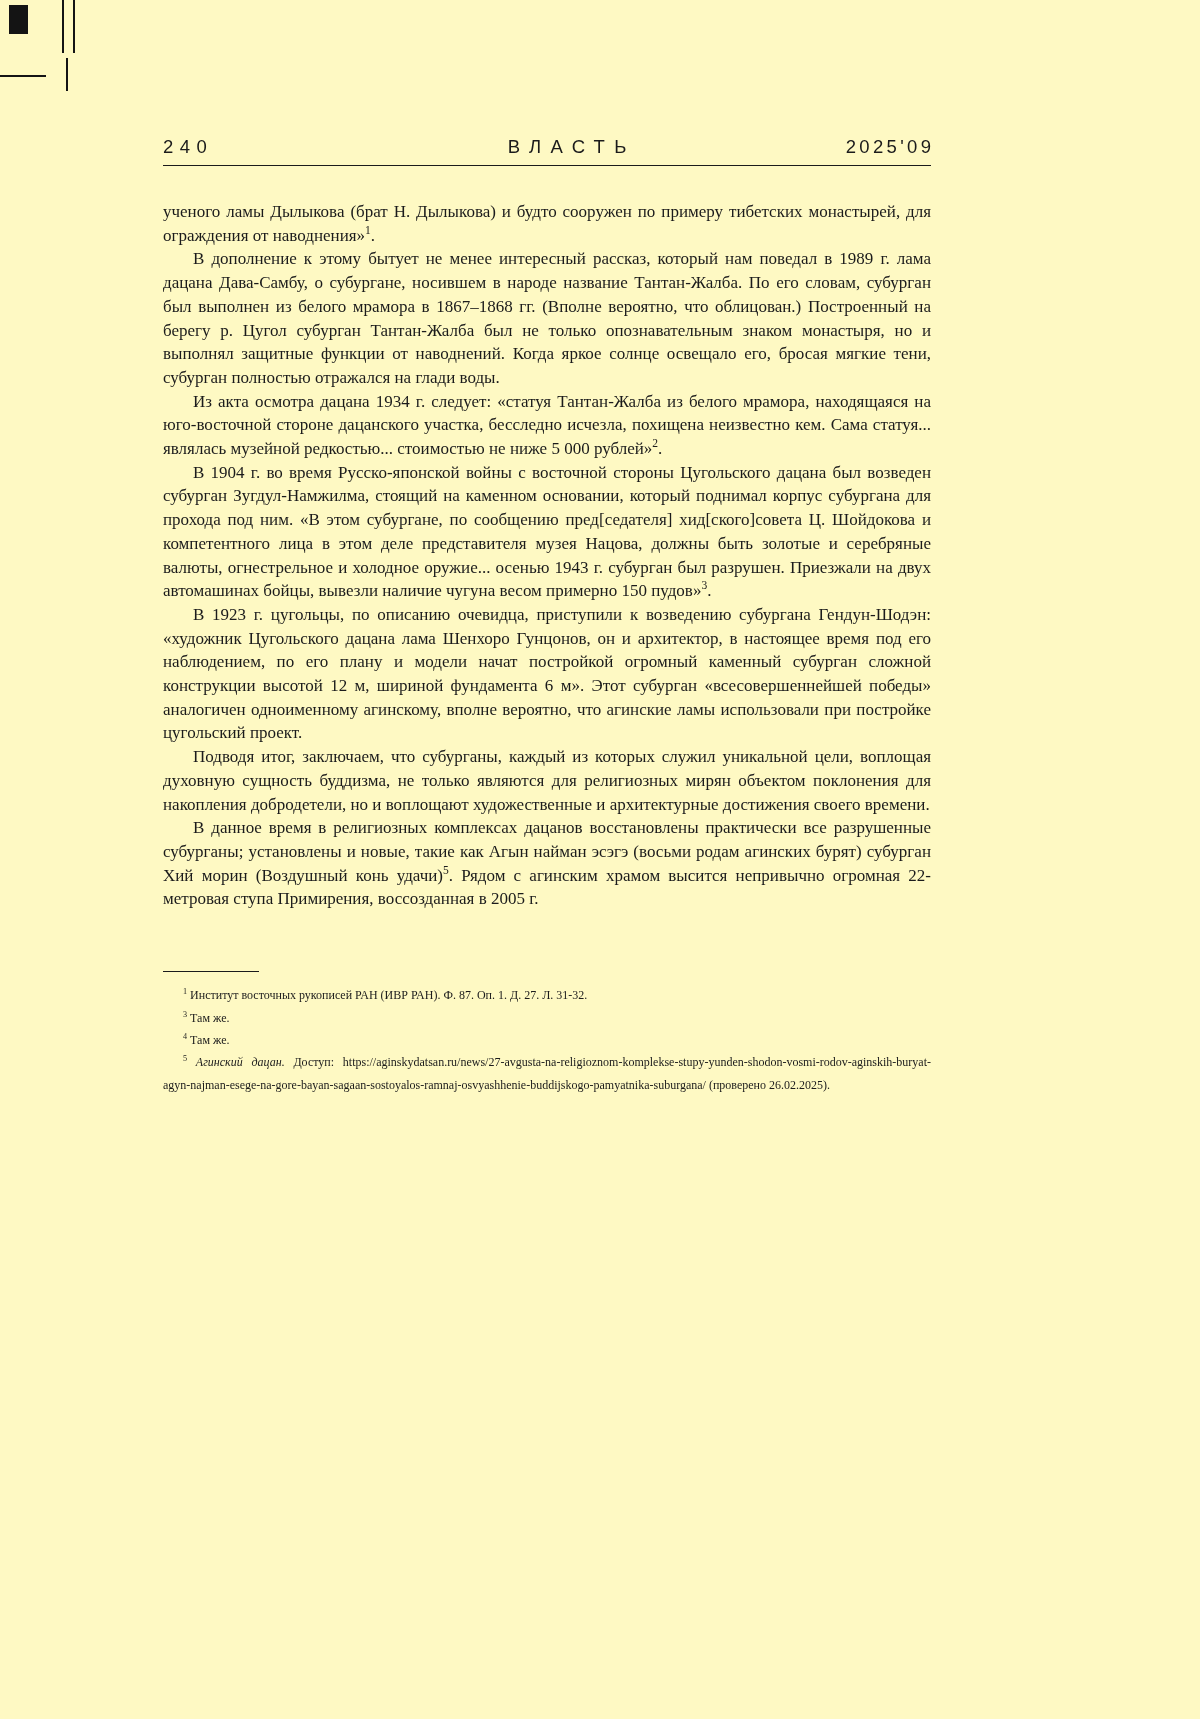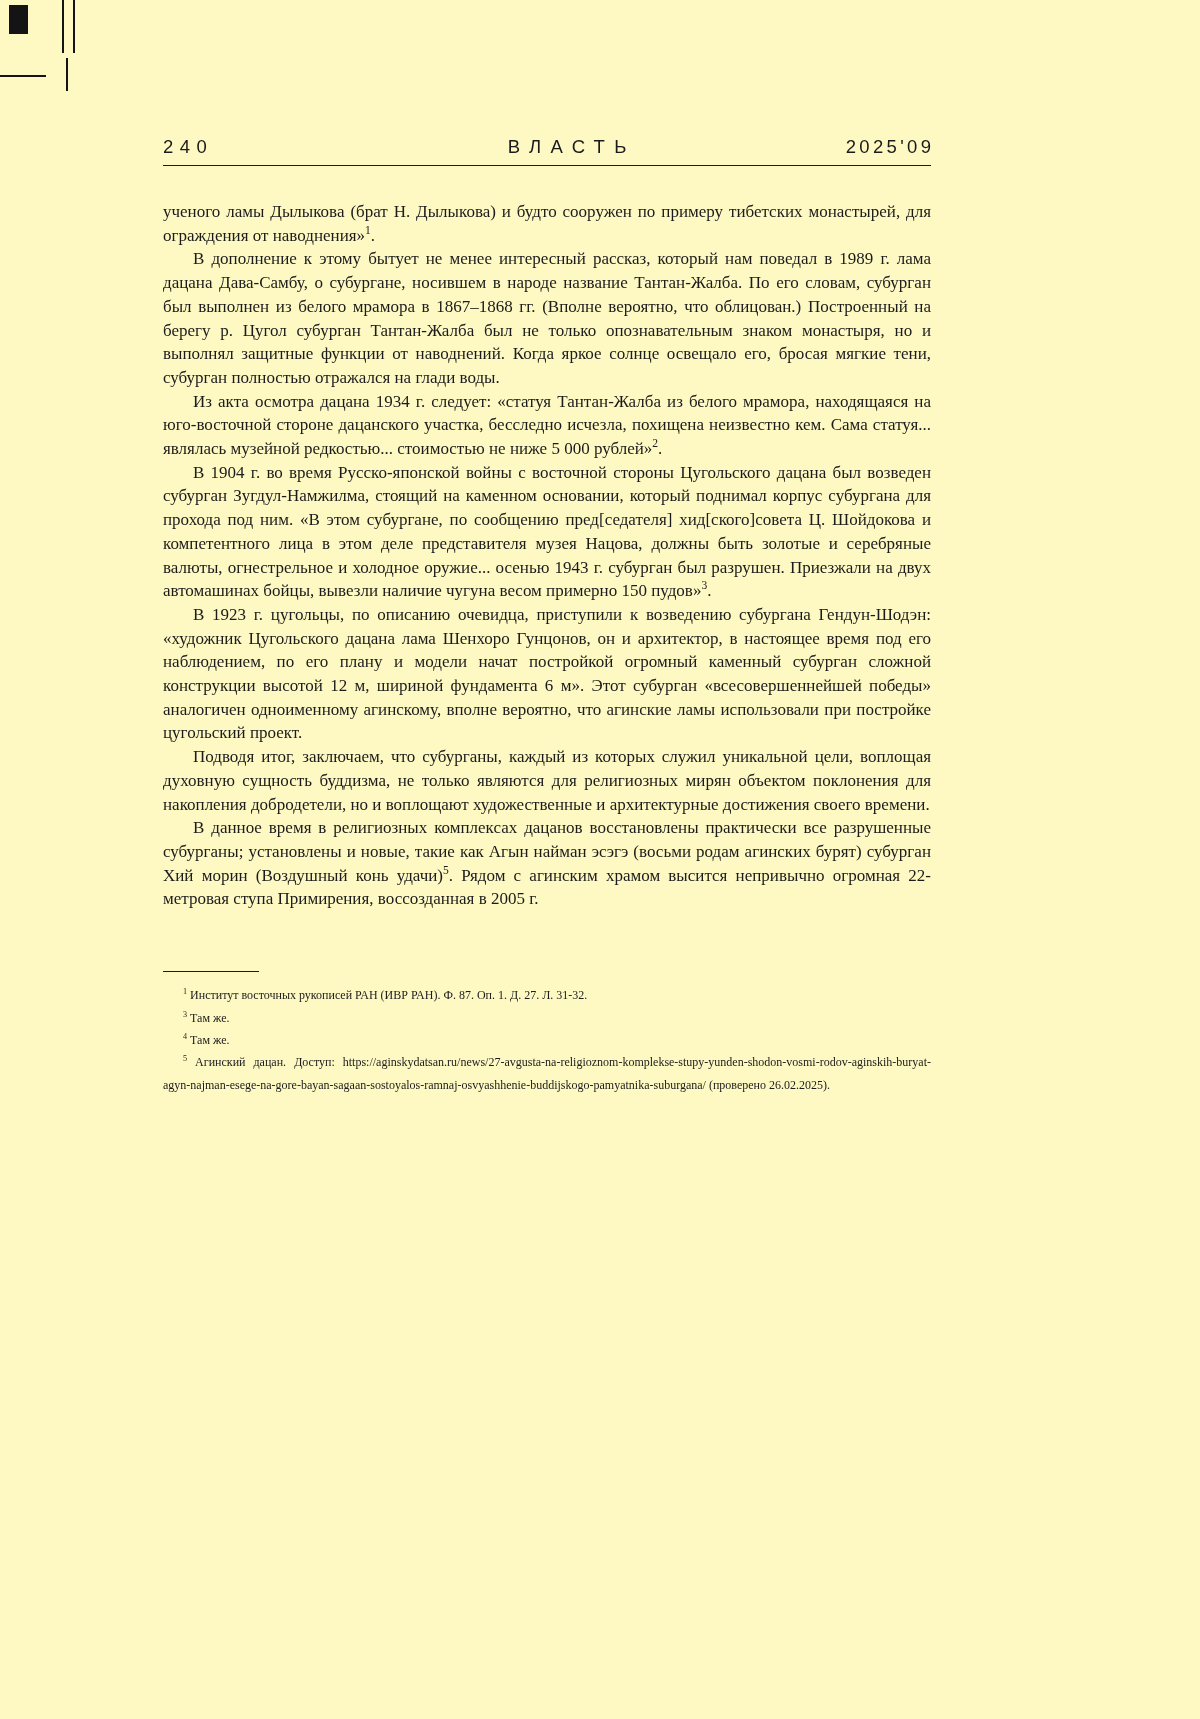--- a/index.html
+++ b/index.html
@@ -61,21 +61,21 @@
     font-size: 12px;
     line-height: 22.4px;
     text-align: justify;
   }
   .fn-rule {
     width: 96px;
     border-top: 1.6px solid #1b1b1b;
     margin-bottom: 12px;
   }
   .fn { text-indent: 20px; overflow-wrap: break-word; }
-  .fn .italic { }
+  .fn .italic { font-style: italic; }
 </style>
 </head>
 <body>
 
 <div class="page">
 
   <div>
     <div class="mark mark-block"></div>
     <div class="mark mark-v1"></div>
     <div class="mark mark-v2"></div>

